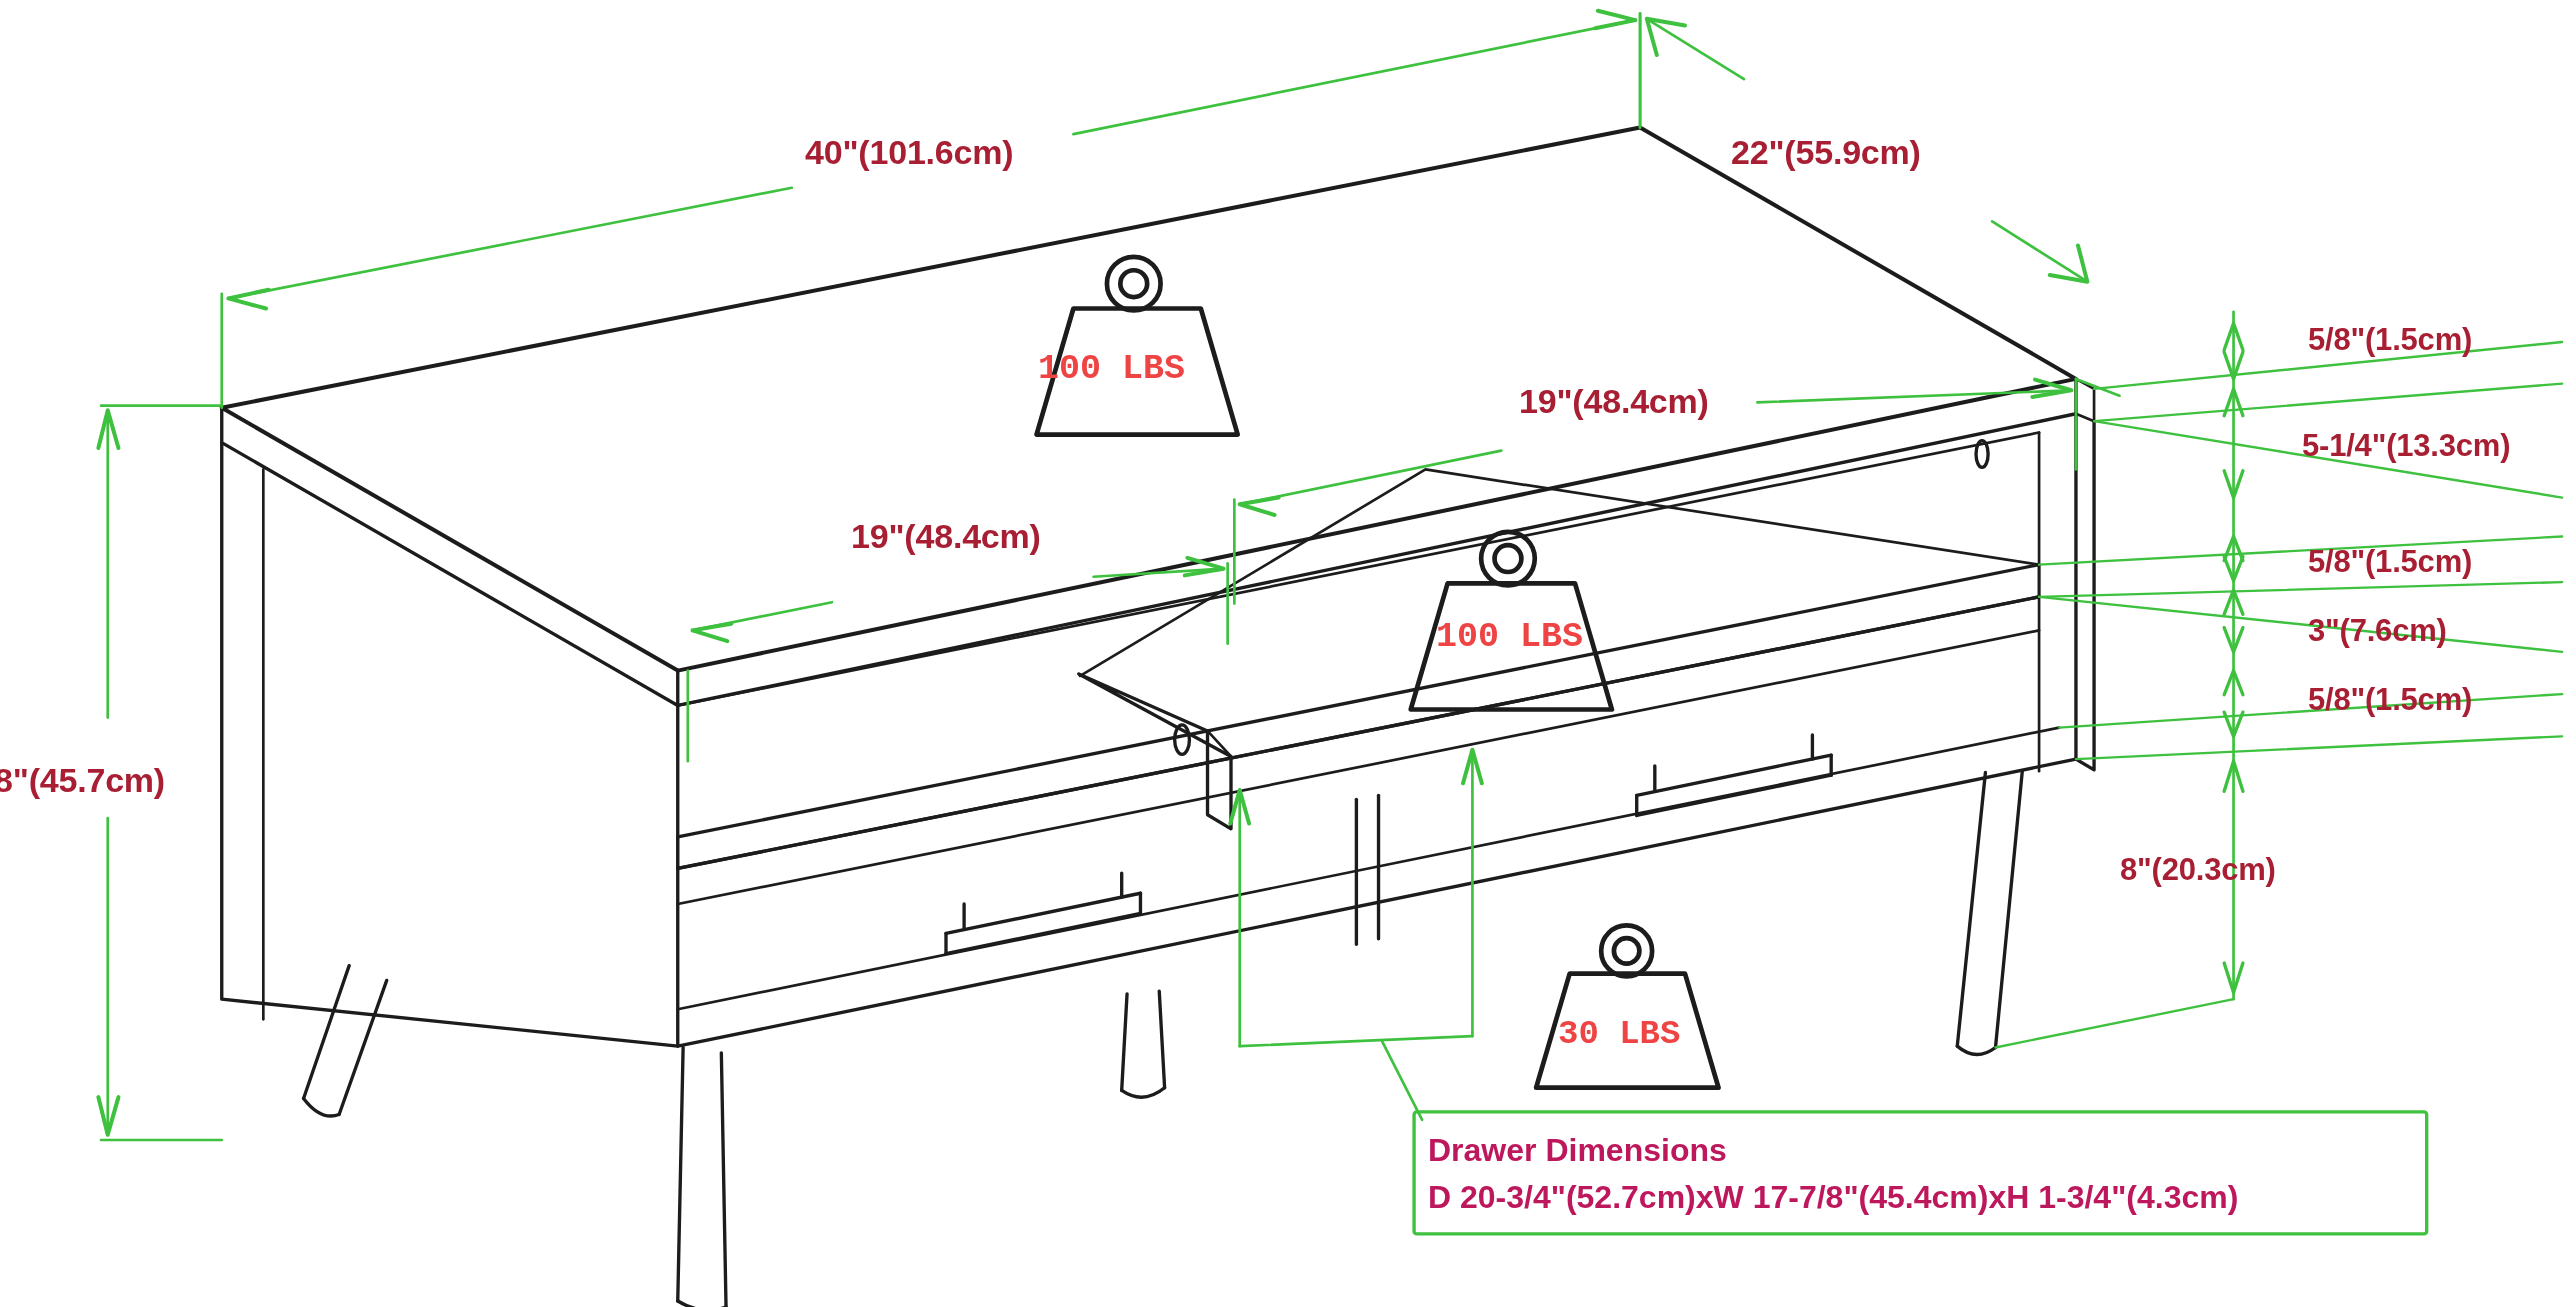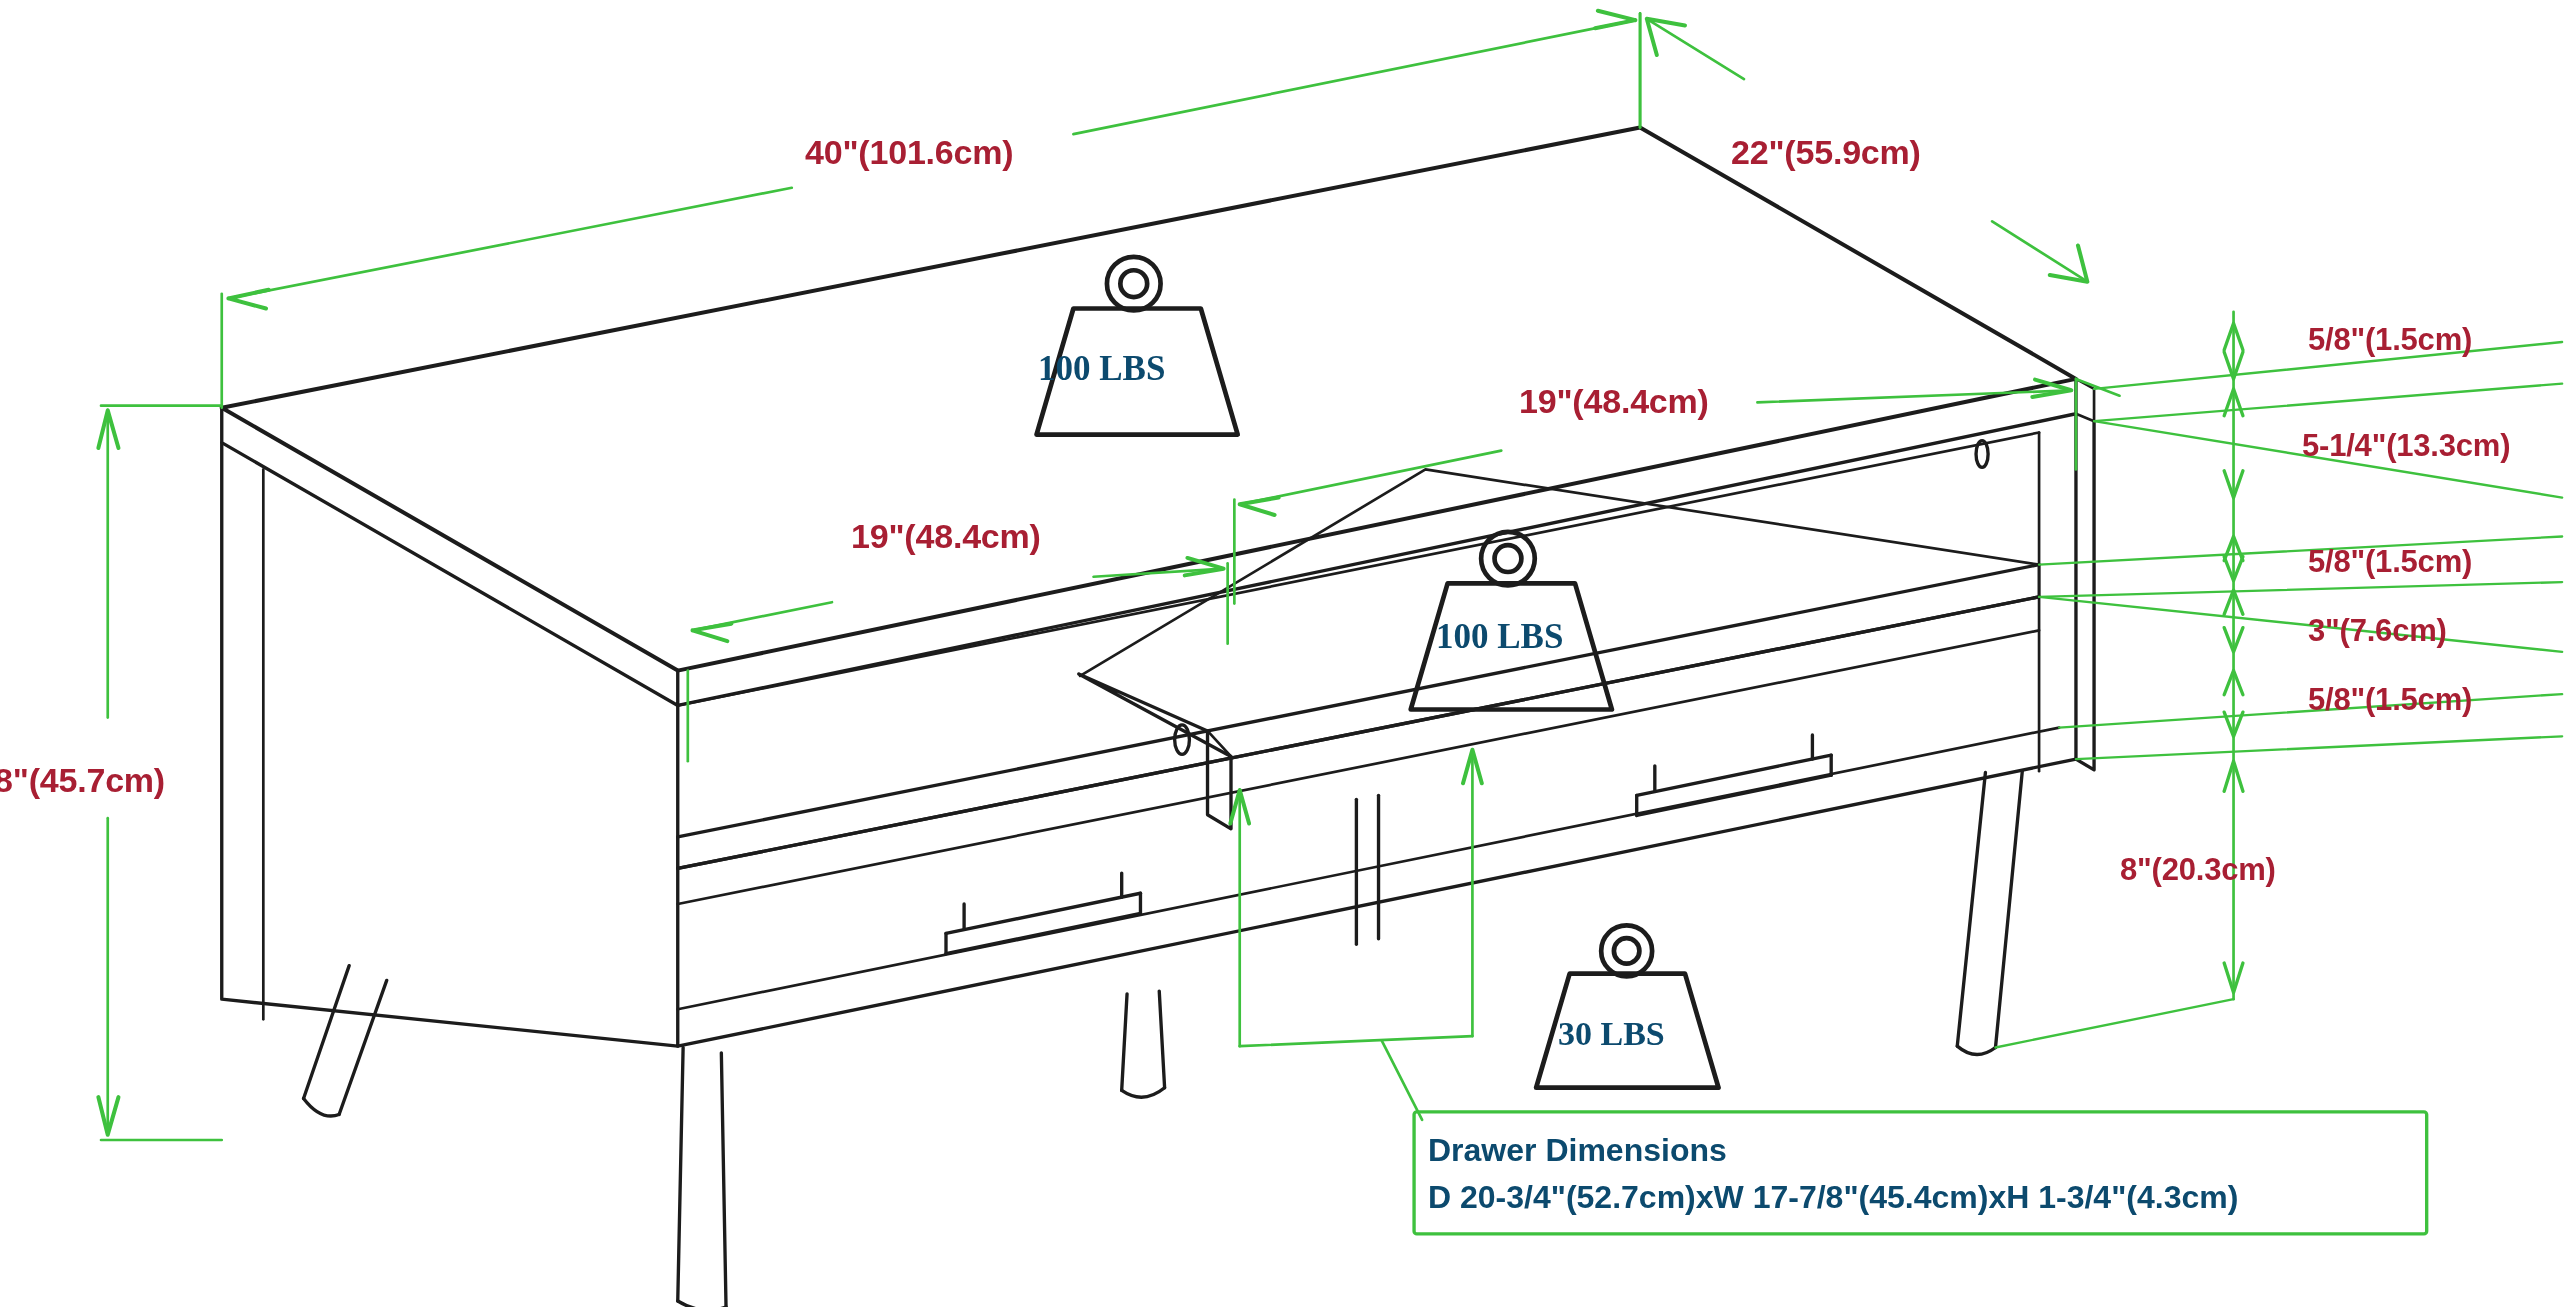--- a/index.html
+++ b/index.html
@@ -45,32 +45,32 @@
 
   .lbl-r1 { left: 2308px; top: 323px;  font-size: 31px; }
   .lbl-r2 { left: 2302px; top: 429px;  font-size: 31px; }
   .lbl-r3 { left: 2308px; top: 545px;  font-size: 31px; }
   .lbl-r4 { left: 2308px; top: 614px;  font-size: 31px; }
   .lbl-r5 { left: 2308px; top: 683px; font-size: 31px; }
   .lbl-r6 { left: 2120px; top: 853px; font-size: 31px; }
 
   .weight-text {
     position: absolute;
-    color: #0c4a6e;
+    color: #ef4444;
     font-weight: bold;
-    font-family: Liberation Serif, serif;
+    font-family: Liberation Mono, monospace;
     white-space: nowrap;
   }
   .wt-1 { left: 1038px; top: 349px;  font-size: 35px; }
   .wt-2 { left: 1436px; top: 617px;  font-size: 35px; }
   .wt-3 { left: 1558px; top: 1015px; font-size: 34px; }
 
   .callout-text {
     position: absolute;
-    color: #0c4a6e;
+    color: #be185d;
     font-weight: bold;
     font-family: "Liberation Sans", sans-serif;
     white-space: nowrap;
     line-height: 1.18;
   }
   .co-title { left: 1428px; top: 1132px; font-size: 32px; }
   .co-body  { left: 1428px; top: 1179px; font-size: 32px; }
 </style>
 </head>
 <body>

